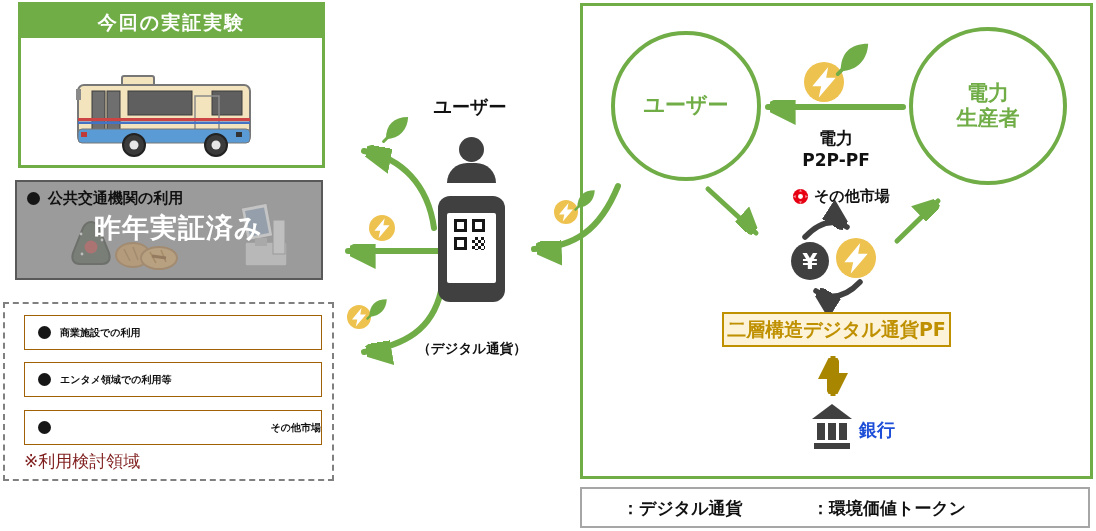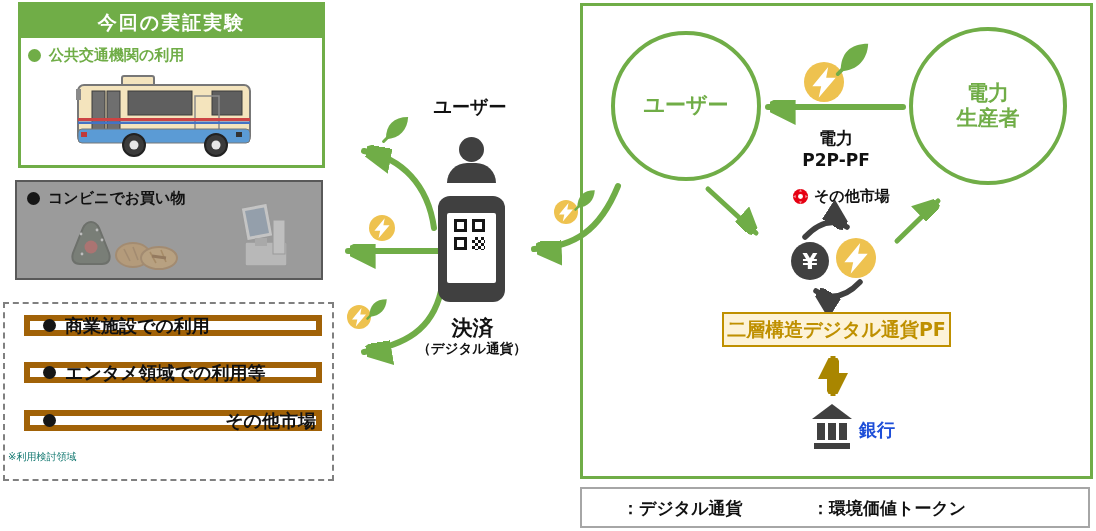--- a/index.html
+++ b/index.html
@@ -13,23 +13,23 @@
   .exp-box{left:18px;top:35px;width:307px;height:133px;background:#fff;border:3px solid var(--green,#70ad47);}
   .bullet-row{display:flex;align-items:center;gap:8px;font-weight:bold;font-size:15px;white-space:nowrap;}
   .dot{width:13px;height:13px;border-radius:50%;flex:0 0 auto;}
   .dot-green{background:var(--green,#70ad47);}
   .dot-black{background:#161616;}
   .green-text{color:var(--green,#70ad47);}
   .done-box{left:15px;top:180px;width:308px;height:100px;background:var(--gray-bg,#9c9c9c);
             border:2px solid var(--gray-border,#595959);}
   .done-overlay{left:94px;top:210px;font-size:27px;font-weight:bold;color:#fff;white-space:nowrap;letter-spacing:1px;}
   .cand-box{left:3px;top:302px;width:331px;height:179px;border:2px dashed var(--dashed-border,#808080);background:#fff;}
-  .cand-item{left:24px;width:298px;height:21px;background:#fff;border:6px solid #a16207;
-             display:flex;align-items:center;gap:9px;padding-left:13px;font-weight:bold;font-size:18px;white-space:nowrap;}
-  .cand-note{left:8px;top:450px;font-size:10px;color:#0f766e;white-space:nowrap;}
+  .cand-item{left:24px;width:298px;height:35px;background:#fff;border:1px solid #a16207;
+             display:flex;align-items:center;gap:9px;padding-left:13px;font-weight:bold;font-size:10px;white-space:nowrap;}
+  .cand-note{left:24px;top:450px;font-size:17px;color:#7f1d1d;white-space:nowrap;}
   
   .center-label{font-weight:bold;text-align:center;white-space:nowrap;}
   .head{left:459px;top:137px;width:25px;height:25px;border-radius:50%;background:var(--dark,#404040);}
   .shoulders{left:447px;top:163px;width:49px;height:20px;border-radius:25px 25px 0 0;background:var(--dark,#404040);}
   .phone{left:438px;top:196px;width:67px;height:106px;border-radius:12px;background:var(--dark,#404040);}
   .screen{left:447px;top:213px;width:49px;height:70px;background:#fff;border-radius:2px;}
   .qr-sq{width:13px;height:13px;border:3px solid #161616;background:#fff;}
   .qr-checker{width:13px;height:13px;
     background-image:linear-gradient(45deg,#161616 25%,transparent 25%,transparent 75%,#161616 75%),
                      linear-gradient(45deg,#161616 25%,transparent 25%,transparent 75%,#161616 75%);
@@ -61,24 +61,20 @@
 </style>
 </head>
 <body>
 
 <div class="canvas">
 
   <div class="abs exp-header">
     <span>今回の実証実験</span>
   </div>
   <div class="abs exp-box"></div>
-  <div class="abs bullet-row" style="left:28px;top:46px;">
-    <span class="dot dot-green"></span>
-    <span class="green-text">公共交通機関の利用</span>
-  </div>
 
   <div class="abs done-box"></div>
 
   <div class="abs cand-box"></div>
   <div class="abs cand-item" style="top:315px;">
     <span class="dot dot-black"></span>
     <span>商業施設での利用</span>
   </div>
   <div class="abs cand-item" style="top:362px;">
     <span class="dot dot-black"></span>
@@ -201,33 +197,33 @@
     <use href="#coin24" transform="translate(804,62) scale(1.667)"></use>
     <use href="#leaf24" transform="translate(837,40) scale(1.45)"></use>
     <use href="#leaf24" transform="translate(461,253) scale(0.96)"></use>
 
     <use href="#coin24" transform="translate(593,495)"></use>
     <use href="#leaf24" transform="translate(786,493) scale(1.04)"></use>
   </svg>
 
   <div class="abs bullet-row" style="left:27px;top:189px;">
     <span class="dot dot-black"></span>
-    <span>コンビニでお買い物</span>
-  </div>
+    <span>公共交通機関の利用</span>
+  </div>
+  <div class="abs done-overlay">昨年実証済み</div>
 
   <div class="abs center-label" style="left:420px;top:95px;width:100px;font-size:18px;">ユーザー</div>
   <div class="abs head"></div>
   <div class="abs shoulders"></div>
   <div class="abs phone"></div>
   <div class="abs screen"></div>
   <div class="abs qr-sq" style="left:454px;top:219px;"></div>
   <div class="abs qr-sq" style="left:472px;top:219px;"></div>
   <div class="abs qr-sq" style="left:454px;top:237px;"></div>
   <div class="abs qr-checker" style="left:472px;top:237px;"></div>
-  <div class="abs center-label" style="left:430px;top:314px;width:85px;font-size:21px;">決済</div>
   <div class="abs center-label" style="left:412px;top:340px;width:120px;font-size:13.5px;">（デジタル通貨）</div>
 
   <div class="abs p2p-label">
     <span style="display:block;">電力</span>
     <span style="display:block;">P2P-PF</span>
   </div>
   <div class="abs kanden">
     <svg width="17" height="17" viewBox="0 0 18 18">
       <circle cx="9" cy="9" r="8" fill="var(--kanden-red,#e60012)"></circle>
       <circle cx="9" cy="9" r="2.6" fill="#fff"></circle>

